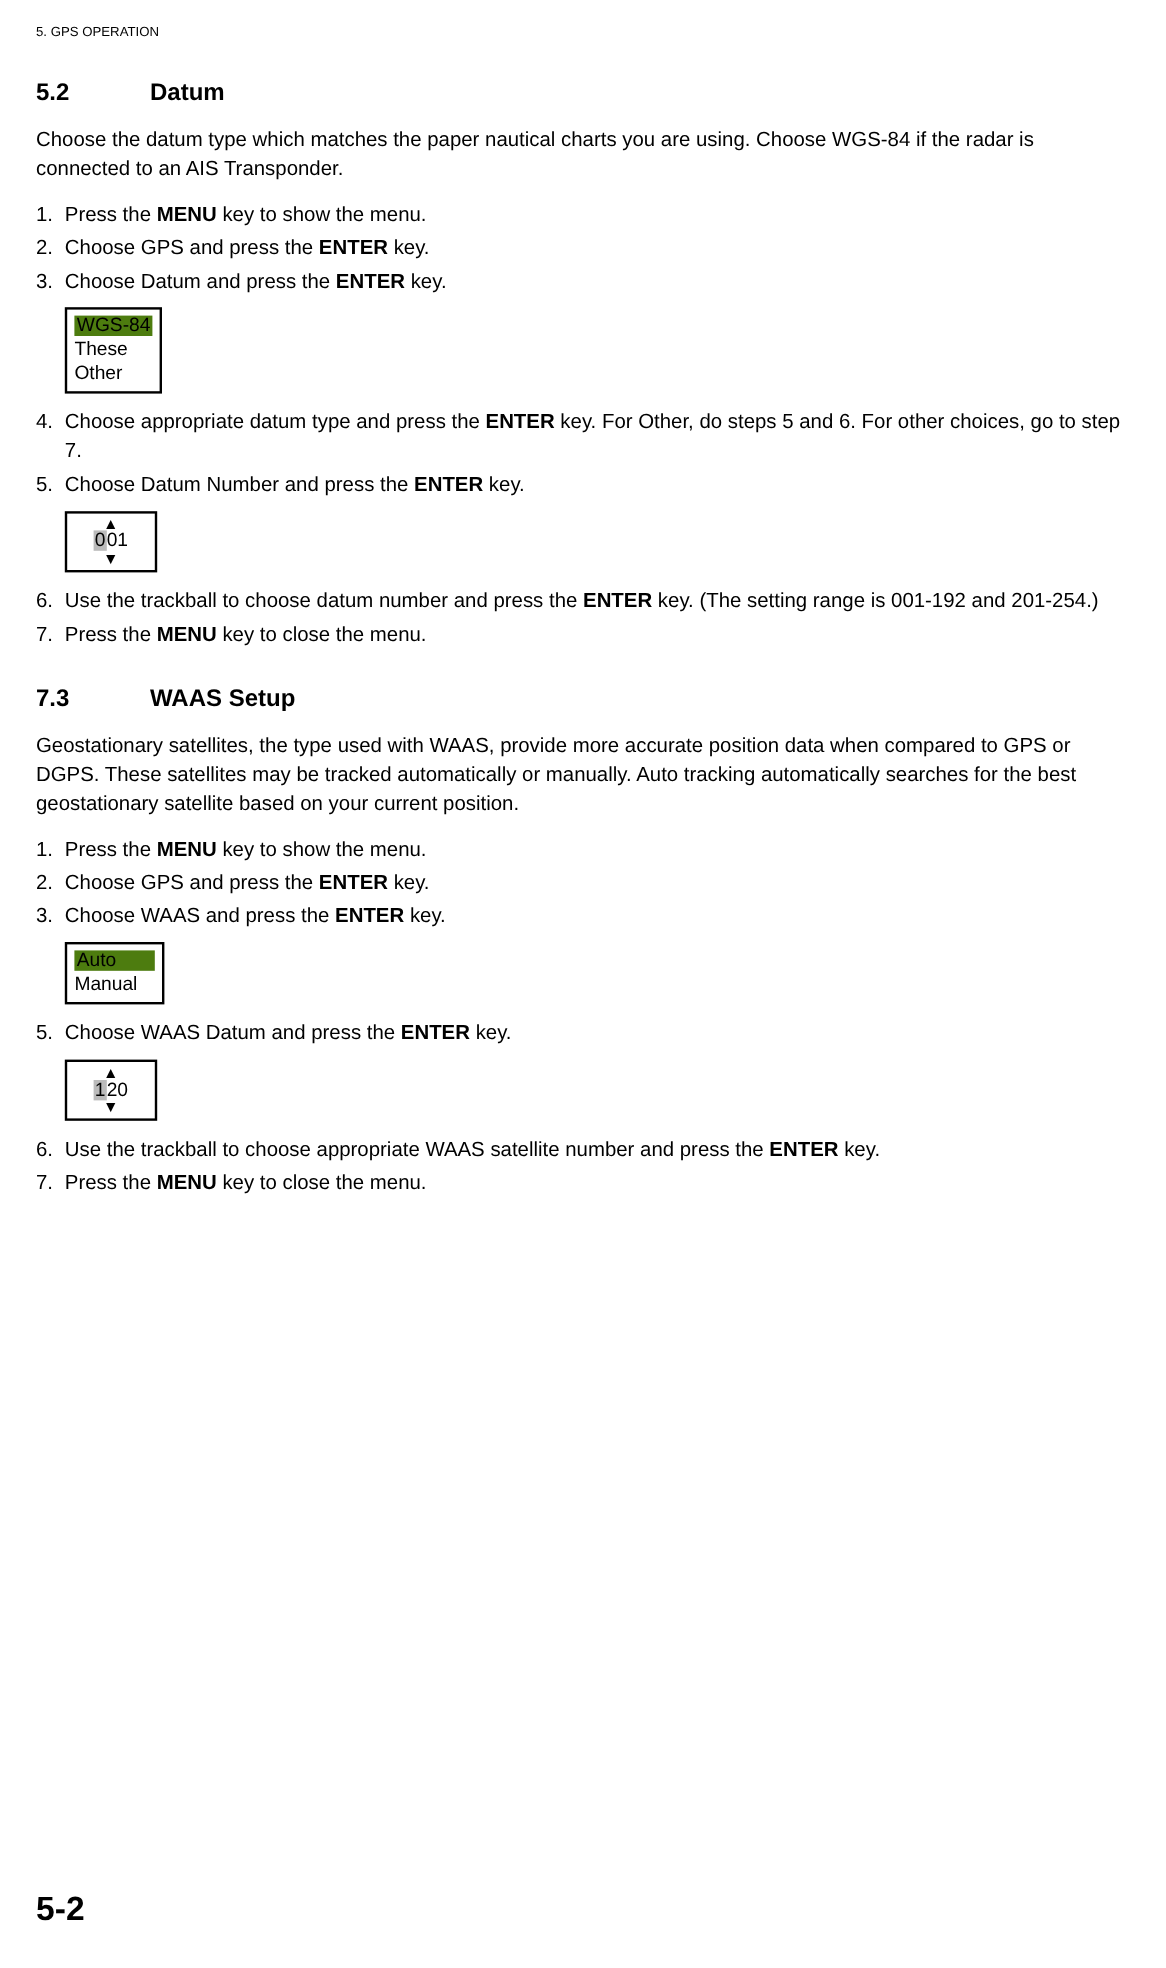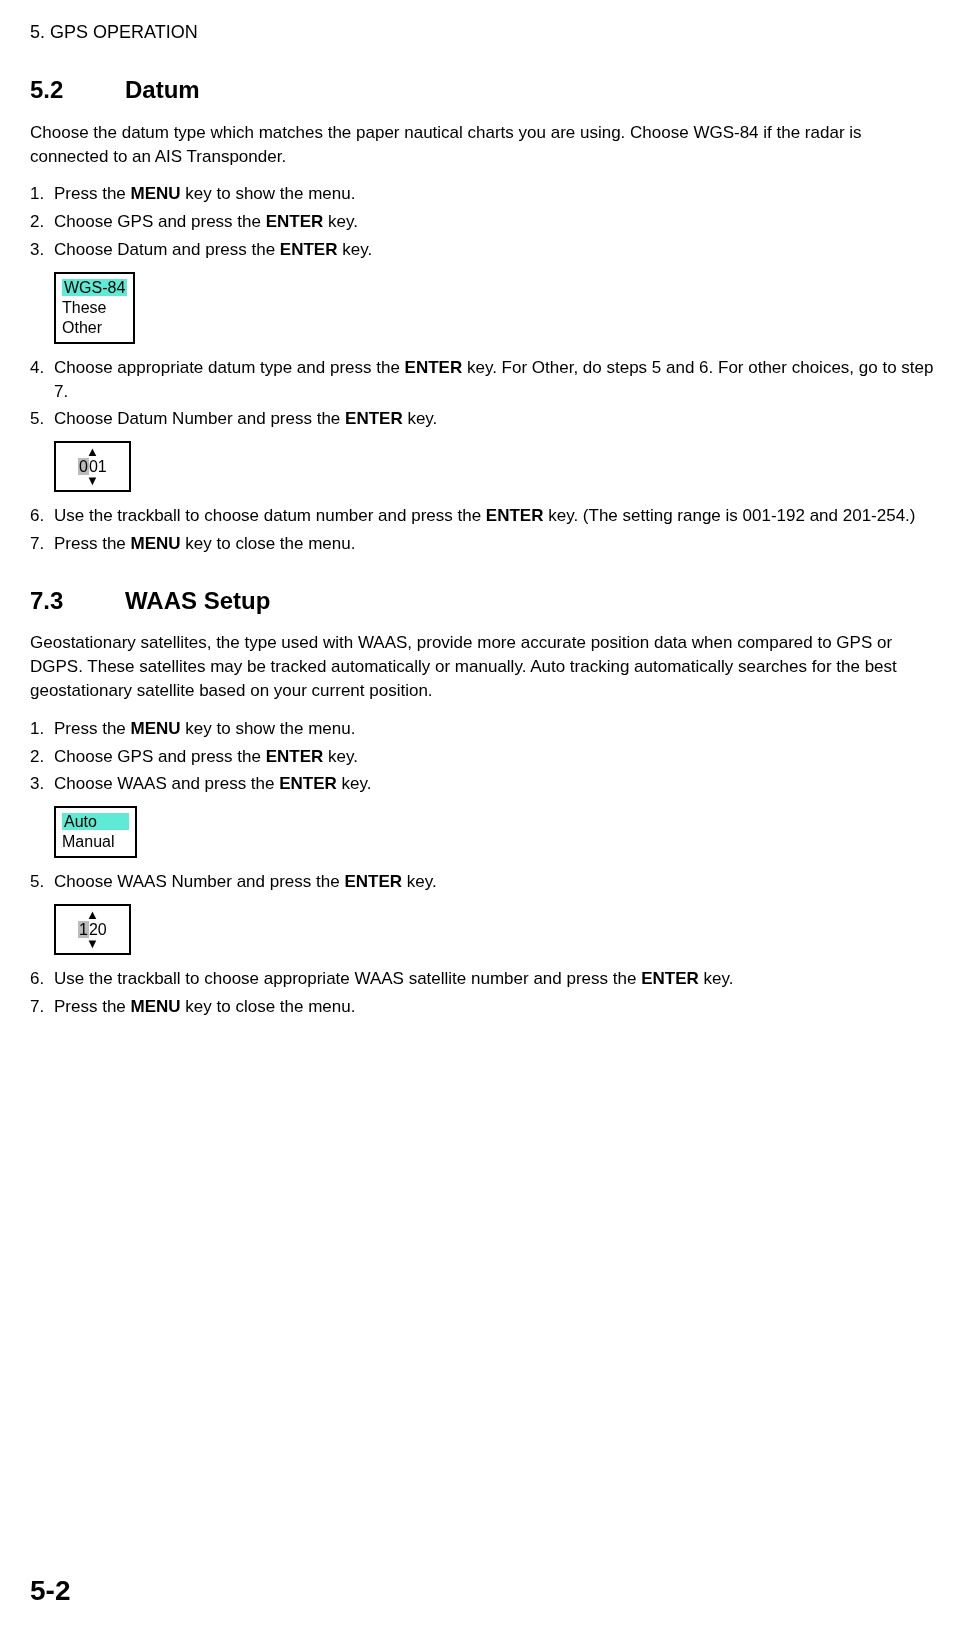--- a/index.html
+++ b/index.html
@@ -11,25 +11,25 @@
       font-family: Arial, Helvetica, sans-serif;
       width: 972px;
       height: 1640px;
       padding: 20px 30px;
       font-size: 17px;
       line-height: 1.4;
       color: #000;
       background: #fff;
     }
     .header {
-      font-size: 18px;
+      font-size: 11px;
       margin-bottom: 28px;
     }
     .section-title {
-      font-size: 24px;
+      font-size: 20px;
       font-weight: bold;
       margin-bottom: 14px;
     }
     .section-num {
       display: inline-block;
       width: 95px;
     }
     .intro-text {
       margin-bottom: 14px;
     }
@@ -50,21 +50,21 @@
     }
     .box-list {
       border: 2px solid #000;
       display: inline-block;
       padding: 4px 6px;
       margin: 10px 0 12px 24px;
       font-size: 16px;
       line-height: 1.25;
     }
     .box-list .hl {
-      background: #5eead4;
+      background: #4d7c0f;
       padding: 0 2px;
     }
     .box-spinner {
       border: 2px solid #000;
       display: inline-block;
       padding: 3px 22px;
       margin: 10px 0 12px 24px;
       font-size: 16px;
       line-height: 1.1;
       text-align: center;
@@ -146,21 +146,21 @@
     <li><span class="li-num">2.</span><span class="li-indent"><span>Choose GPS and press the </span><span class="bold">ENTER</span><span> key.</span></span></li>
     <li><span class="li-num">3.</span><span class="li-indent"><span>Choose WAAS and press the </span><span class="bold">ENTER</span><span> key.</span></span></li>
   </ol>
 
   <div class="box-list" style="margin-top:-18px; min-width:80px;">
     <div><span class="hl" style="padding-right:32px;">Auto</span></div>
     <div>Manual</div>
   </div>
 
   <ol class="steps sub">
-    <li><span class="li-num">5.</span><span class="li-indent"><span>Choose WAAS Number and press the </span><span class="bold">ENTER</span><span> key.</span></span></li>
+    <li><span class="li-num">5.</span><span class="li-indent"><span>Choose WAAS Datum and press the </span><span class="bold">ENTER</span><span> key.</span></span></li>
   </ol>
 
   <div class="box-spinner" style="margin-top:-18px;">
     <div class="arrow">▲</div>
     <div><span class="hlch">1</span><span>20</span></div>
     <div class="arrow">▼</div>
   </div>
 
   <ol class="steps sub">
     <li><span class="li-num">6.</span><span class="li-indent"><span>Use the trackball to choose appropriate WAAS satellite number and press the </span><span class="bold">ENTER</span><span> key.</span></span></li>

